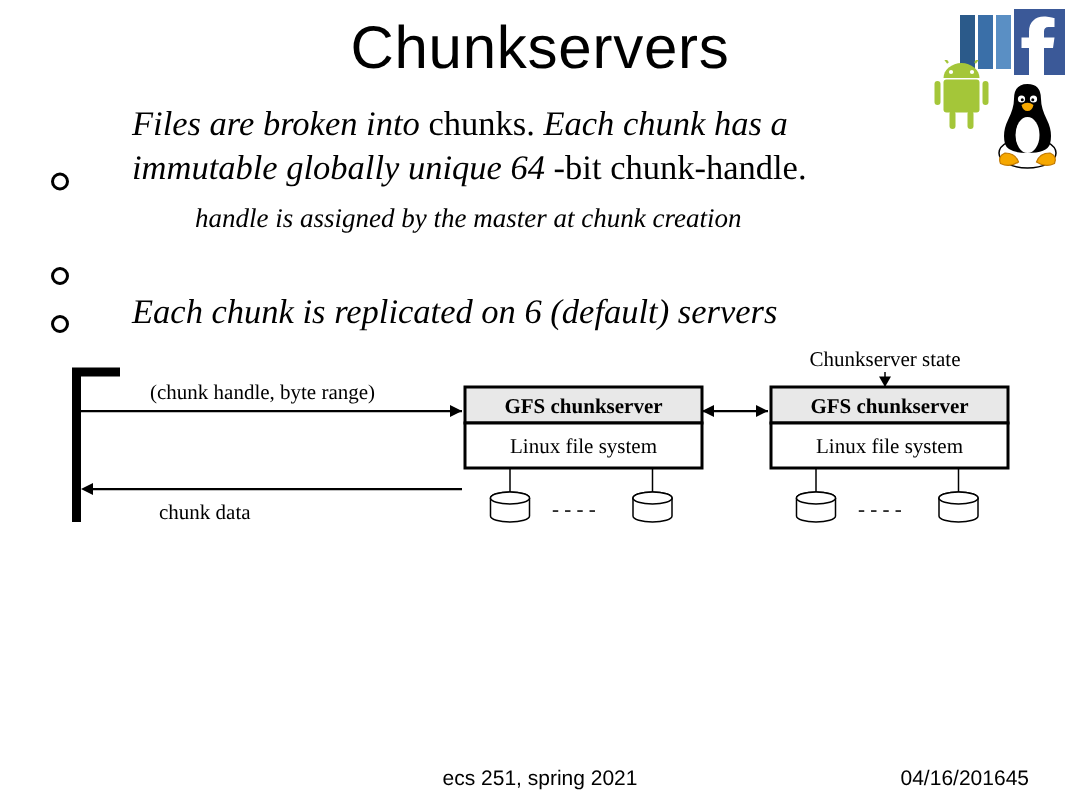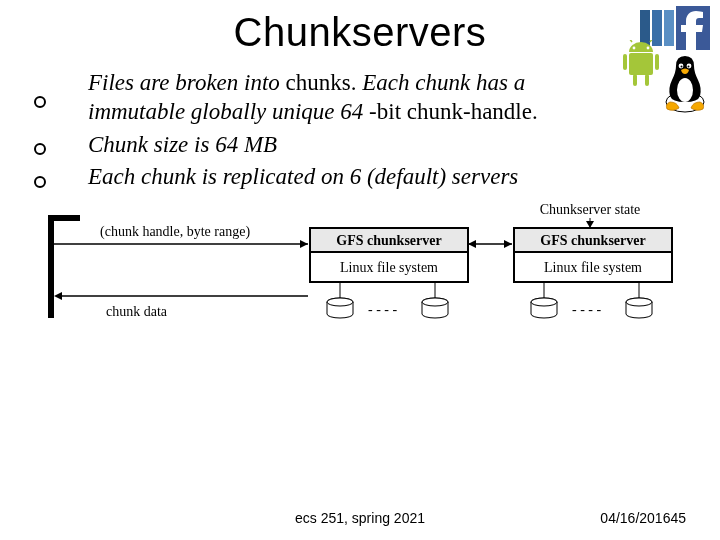--- a/index.html
+++ b/index.html
@@ -28,21 +28,21 @@
   .logos {
     position: absolute;
     top: 6px;
     right: 10px;
     display: flex;
     align-items: flex-start;
     gap: 0;
   }
   .bullet-row {
     display: flex;
-    align-items: center;
+    align-items: flex-end;
     margin-bottom: 4px;
   }
   .bullet-marker {
     width: 12px;
     height: 12px;
     border: 2px solid #000;
     border-radius: 50%;
     flex-shrink: 0;
     margin-top: 8px;
     margin-left: 14px;
@@ -130,24 +130,24 @@
 
   <h1 class="title">Chunkservers</h1>
 
   <div class="bullet-row">
     <div class="bullet-marker"></div>
     <div class="bullet-text">
       <span>Files are broken into </span><span class="upright">chunks. </span><span>Each chunk has a immutable globally unique 64</span><span class="upright"> -bit </span><span class="upright">chunk-handle.</span>
     </div>
   </div>
 
+  <div class="sub-note">handle is assigned by the master at chunk creation</div>
 
   <div class="bullet-row">
     <div class="bullet-marker"></div>
-    <div class="bullet-text">Chunk size is 64 MB</div>
   </div>
 
   <div class="bullet-row">
     <div class="bullet-marker"></div>
     <div class="bullet-text">Each chunk is replicated on 6 (default) servers</div>
   </div>
 
   <div class="diagram">
     <svg width="660" height="170" viewBox="0 0 660 170">
 

